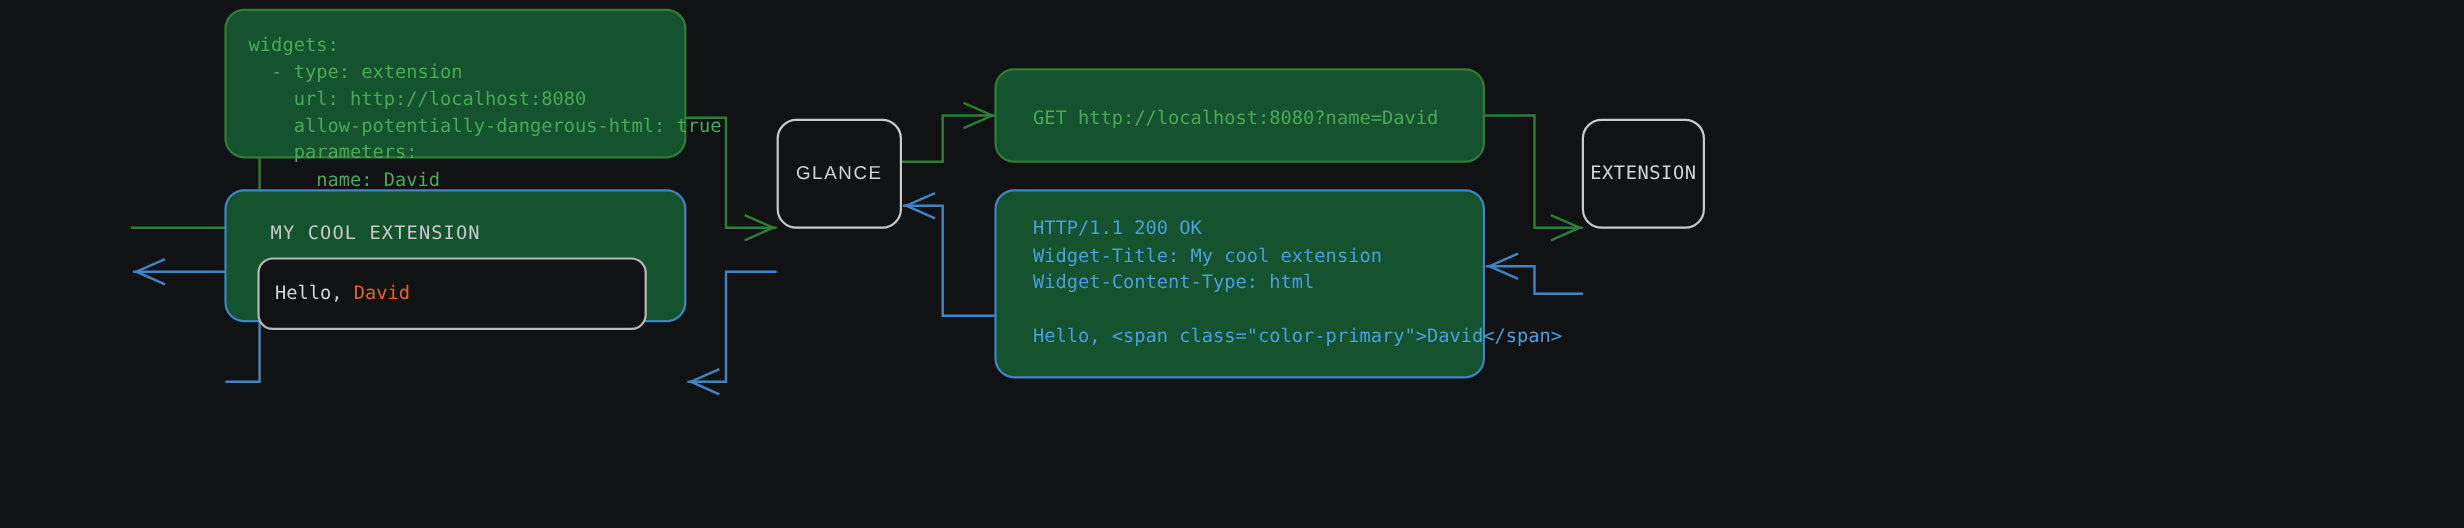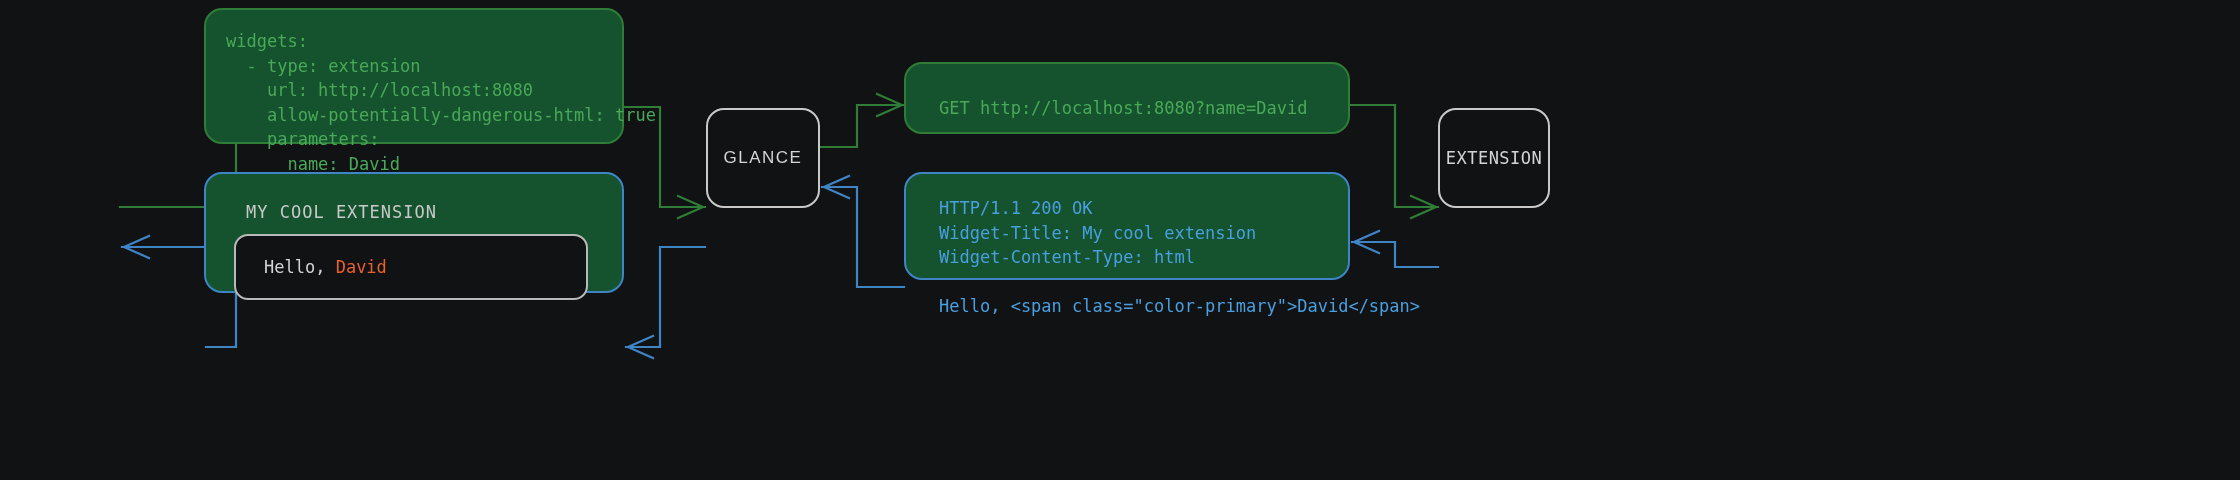--- a/index.html
+++ b/index.html
@@ -13,21 +13,21 @@
   .node.mono span{font-family:"DejaVu Sans Mono",monospace;letter-spacing:0.5px;}
   .box{position:absolute;border-radius:18px;background:#14532d;box-sizing:border-box;}
   .box.green{border:2px solid #2f7d36;}
   .box.blue{border:2px solid #3f85c6;}
   .code{white-space:pre;font-family:"DejaVu Sans Mono",monospace;font-size:17px;line-height:24.5px;}
   .code.green{color:#4aa958;}
   .code.blue{color:#4a9fe0;}
   .ext-title{color:#c9c9c9;font-family:"DejaVu Sans Mono",monospace;font-size:17px;letter-spacing:1px;}
   .ext-card{border:2px solid #b9b9b9;border-radius:14px;background:#111214;box-sizing:border-box;
             display:flex;align-items:center;}
-  .ext-line{font-family:"DejaVu Sans Mono",monospace;font-size:17px;color:#d4d4d4;padding-left:28px;}
+  .ext-line{font-family:"DejaVu Sans Mono",monospace;font-size:17px;color:#d4d4d4;padding-left:14px;}
   .ext-line .accent{color:#e8602c;}
 </style>
 </head>
 <body>
 
 <div id="stage">
 
   <svg id="wires" viewBox="0 0 2240 480">
     <g fill="none" stroke-width="2.2" stroke-linecap="square">
 
@@ -84,25 +84,25 @@
 
   <div class="box green" style="left:204px;top:8px;width:420px;height:136px;">
     <div class="code green" style="padding:19px 0 0 20px;">widgets:
   - type: extension
     url: http://localhost:8080
     allow-potentially-dangerous-html: true
     parameters:
       name: David</div>
   </div>
 
-  <div class="box green" style="left:904px;top:62px;width:446px;height:72px;">
+  <div class="box green" style="left:904px;top:62px;width:446px;height:86px;">
     <div class="code green" style="padding:32px 0 0 33px;">GET http://localhost:8080?name=David</div>
   </div>
 
-  <div class="box blue" style="left:904px;top:172px;width:446px;height:108px;">
+  <div class="box blue" style="left:904px;top:172px;width:446px;height:172px;">
     <div class="code blue" style="padding:22px 0 0 33px;">HTTP/1.1 200 OK
 Widget-Title: My cool extension
 Widget-Content-Type: html
 
 Hello, &lt;span class="color-primary"&gt;David&lt;/span&gt;</div>
   </div>
 
   <div class="box blue" style="left:204px;top:172px;width:420px;height:121px;">
     <div class="ext-title" style="padding:28px 0 0 40px;">MY COOL EXTENSION</div>
     <div class="ext-card" style="margin:12px 34px 0 28px;height:66px;">

